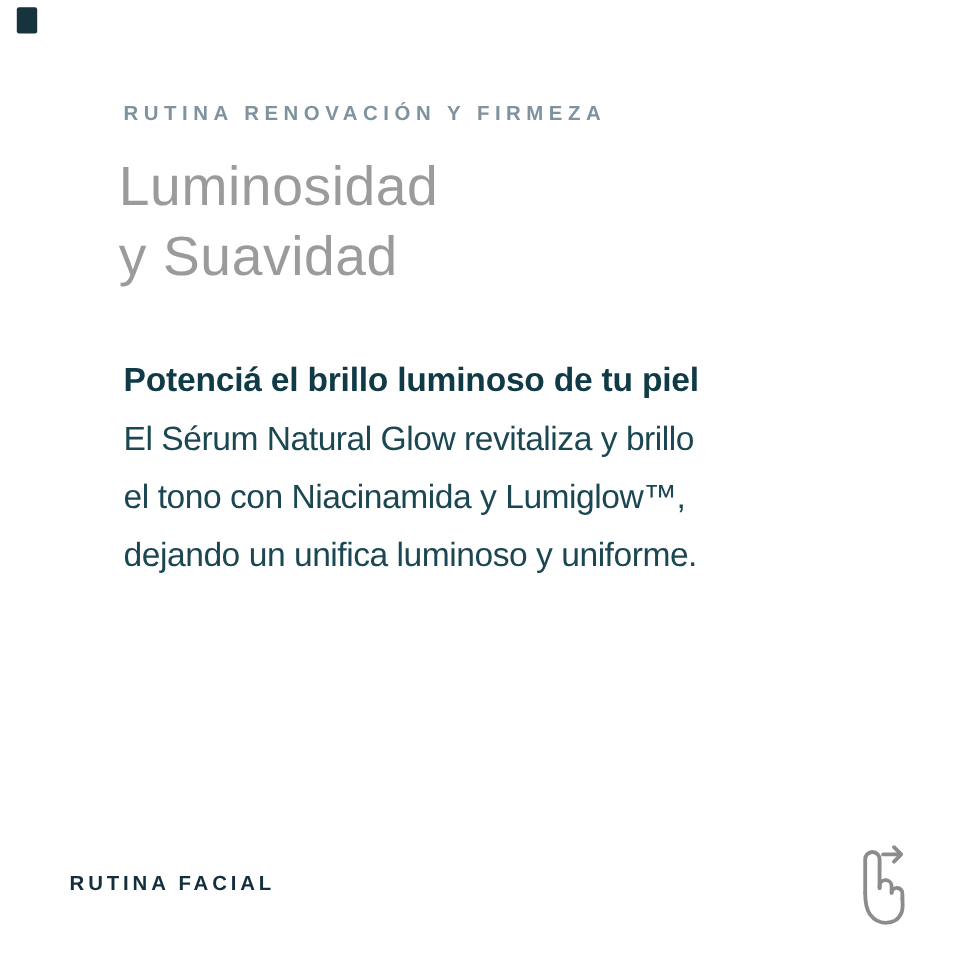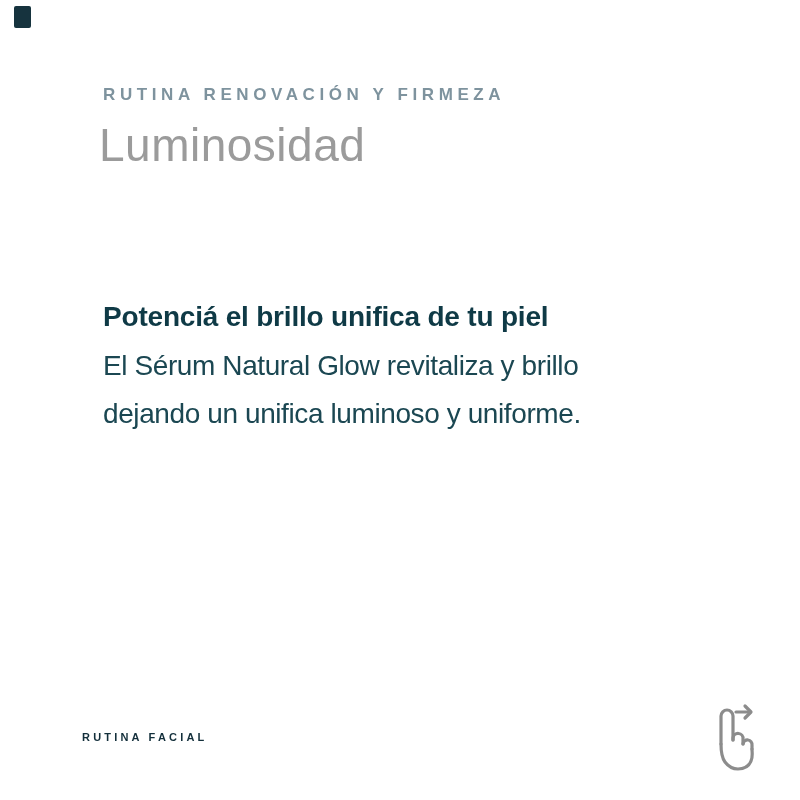--- a/index.html
+++ b/index.html
@@ -24,21 +24,21 @@
     position: absolute;
     left: 103px; top: 85px;
     font-size: 17px;
     font-weight: 700;
     letter-spacing: 4.6px;
     line-height: 20px;
     color: #7E939E;
   }
   .heading {
     position: absolute;
-    left: 99px; top: 116px;
+    left: 99px; top: 126px;
     font-size: 46px;
     font-weight: 300;
     line-height: 58px;
     letter-spacing: 0.5px;
     color: #9B9B9B;
   }
   .body-text {
     position: absolute;
     left: 103px; top: 293px;
     font-size: 28px;
@@ -47,51 +47,52 @@
     color: #1B4752;
   }
   .body-text .lead {
     font-weight: 700;
     color: #0F3A46;
     letter-spacing: -0.2px;
   }
   .footer-label {
     position: absolute;
     left: 58px; top: 727px;
-    font-size: 11px;
+    font-size: 17px;
     font-weight: 700;
     letter-spacing: 3.2px;
     line-height: 20px;
     color: #132F3B;
-    margin-left: 24px;
   }
   .swipe-icon {
     position: absolute;
     left: 706px; top: 702px;
     width: 50px; height: 72px;
     cursor: pointer;
   }
   .swipe-icon svg { display: block; width: 100%; height: 100%; }
 </style>
 </head>
 <body>
 
 <div class="canvas">
 
   <div class="logo-mark"></div>
 
   <div class="eyebrow">RUTINA RENOVACIÓN Y FIRMEZA</div>
 
   <div class="heading">
     <div>Luminosidad</div>
+    <div>y Suavidad</div>
   </div>
 
   <div class="body-text">
-    <div class="lead">Potenciá el brillo unifica de tu piel</div>
+    <div class="lead">Potenciá el brillo luminoso de tu piel</div>
     <div>El Sérum Natural Glow revitaliza y brillo</div>
+    <div>el tono con Niacinamida y Lumiglow™,</div>
     <div>dejando un unifica luminoso y uniforme.</div>
   </div>
 
   <div class="footer-label">RUTINA FACIAL</div>
 
   <div class="swipe-icon">
     <svg viewBox="0 0 50 72" xmlns="http://www.w3.org/2000/svg">
       <g fill="none" stroke="#8C8C8C" stroke-width="3.2" stroke-linecap="round" stroke-linejoin="round">
         <path d="M30 10 h14"></path>
         <path d="M39 4 l6 6 -6 6"></path>

